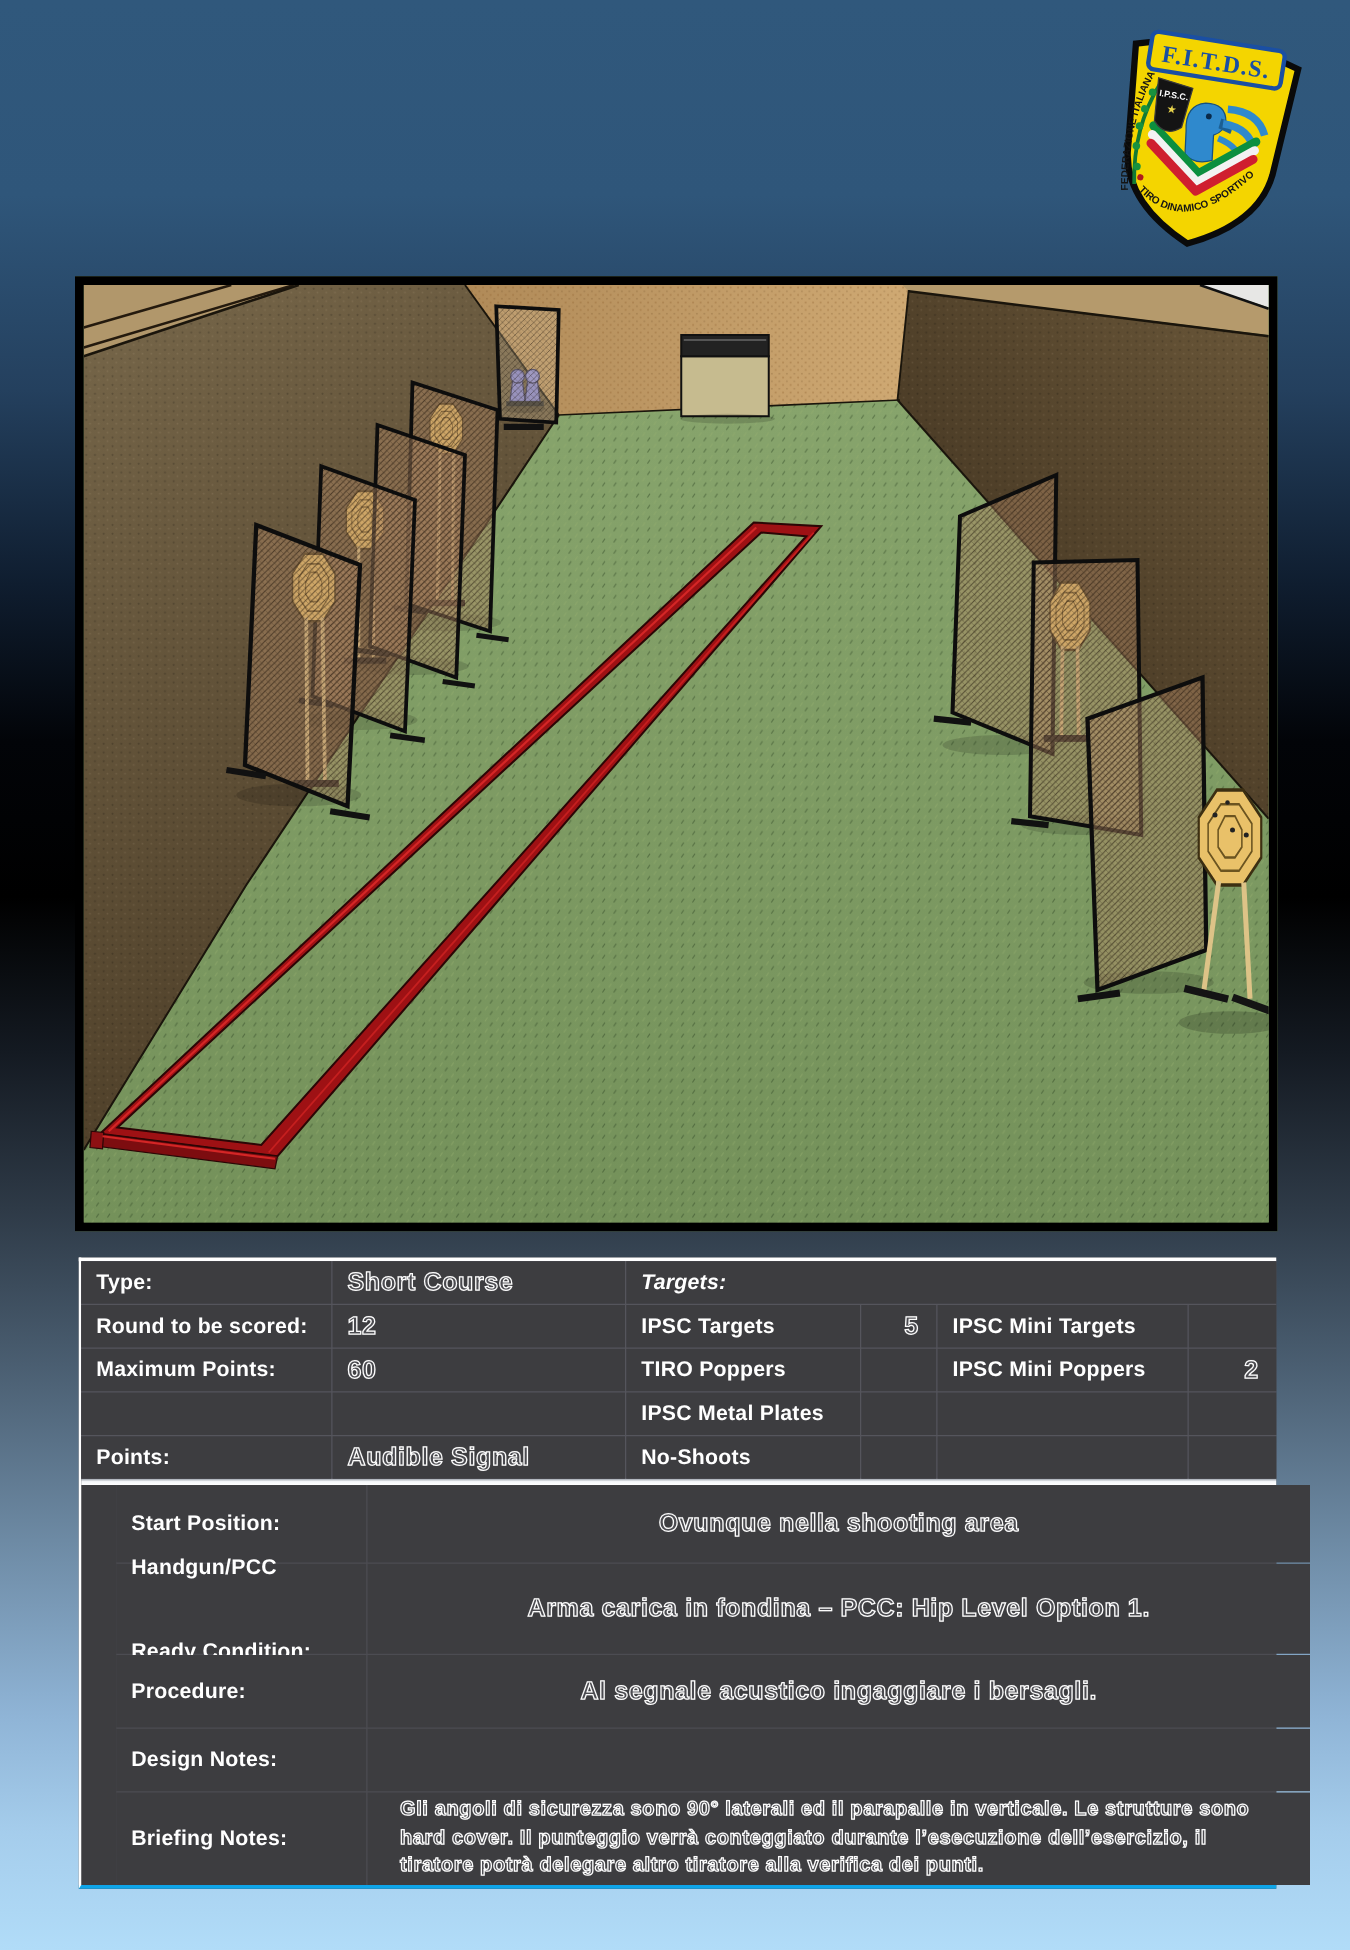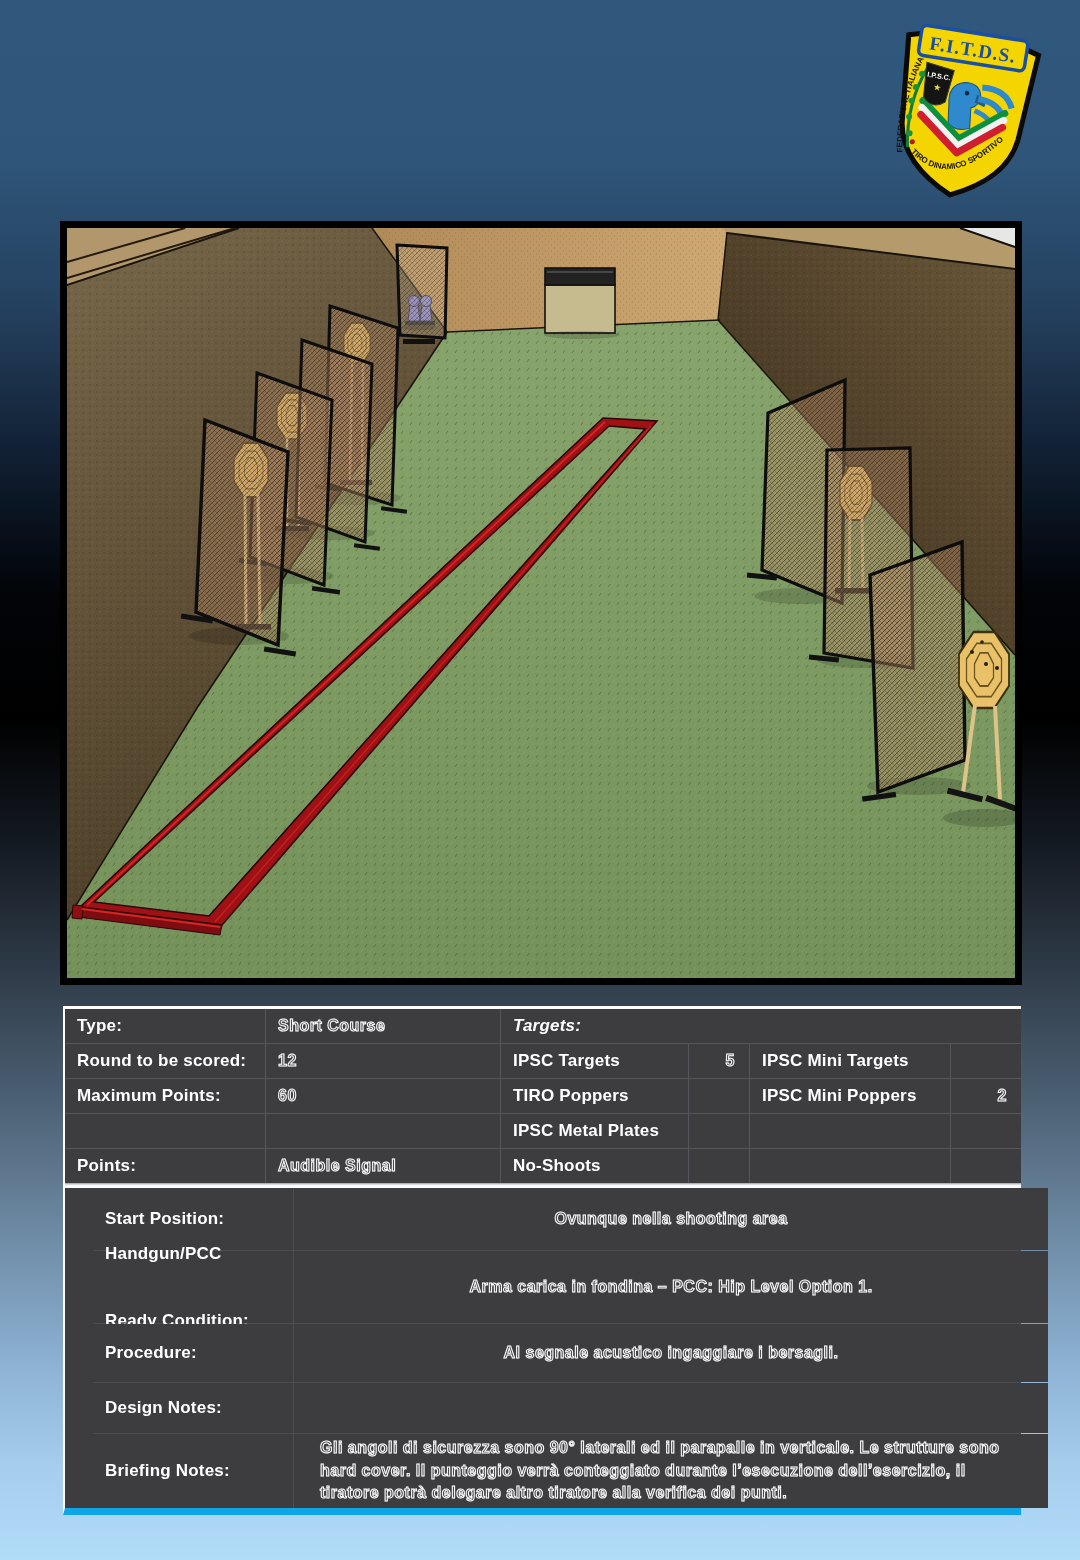--- a/index.html
+++ b/index.html
@@ -10,39 +10,39 @@
       #30587c 0%, #2f567a 10%, #24405e 20%, #0f1d2f 30%, #020408 38%, #000000 46%,
       #141a22 54%, #2e3a47 62%, #4a5e71 70%, #6d8aa4 79%, #8fb4d6 88%, #a5cdec 94%, #b1dcf8 100%);
   }
   .logo{position:absolute;left:888px;top:10px;width:152px;height:192px;transform:rotate(9deg);}
   .stage-photo{
     position:absolute;left:60px;top:221px;width:948px;height:750px;
     border:7px solid #000;background:#7d9a63;
   }
   .tables{
     position:absolute;left:63px;top:1006px;width:956px;
-    border-top:3px solid #fff;border-left:2px solid #fff;border-bottom:7px solid #0ea5e9;
+    border-top:3px solid #fff;border-left:2px solid #fff;border-bottom:3px solid #0ea5e9;
     background:#3d3d40;
   }
   .grid1{
     display:grid;grid-template-columns:200px 234px 187px 60px 200px 70px;
     grid-auto-rows:34px;gap:1px;background:#55555c;
   }
   .grid2{
     display:grid;grid-template-columns:200px 754px;
     grid-template-rows:62px 72px 58px 50px 74px;gap:1px;background:#4c4c52;margin-left:28px;
   }
   .cell{background:#3d3d40;display:flex;align-items:center;padding-left:12px;box-sizing:border-box;}
   .lab{color:#fff;font-weight:700;font-size:17px;letter-spacing:.2px;}
   .num{justify-content:flex-end;padding-right:14px;padding-left:0;}
   .span4{grid-column:3/7;font-style:italic;}
   .vcell{justify-content:center;text-align:left;padding:4px 26px;}
   .lab2{flex-direction:column;align-items:flex-start;justify-content:center;line-height:1.25;gap:46px;}
   .ov{
-    font-weight:700;font-size:16px;letter-spacing:.5px;
+    font-weight:700;font-size:20px;letter-spacing:.5px;
     color:#4b4b50;-webkit-text-stroke:1px #fdfdfd;text-shadow:0 0 1px rgba(255,255,255,.55);
   }
   .ov.small{font-size:16px;line-height:1.42;}
   .tdiv{height:5px;background:linear-gradient(180deg,#9aa0a8 0%,#f5f7fa 45%,#ffffff 100%);}
 </style>
 </head>
 <body>
 
 <div class="logo">
   <svg width="152" height="192" viewBox="0 0 150 190">

